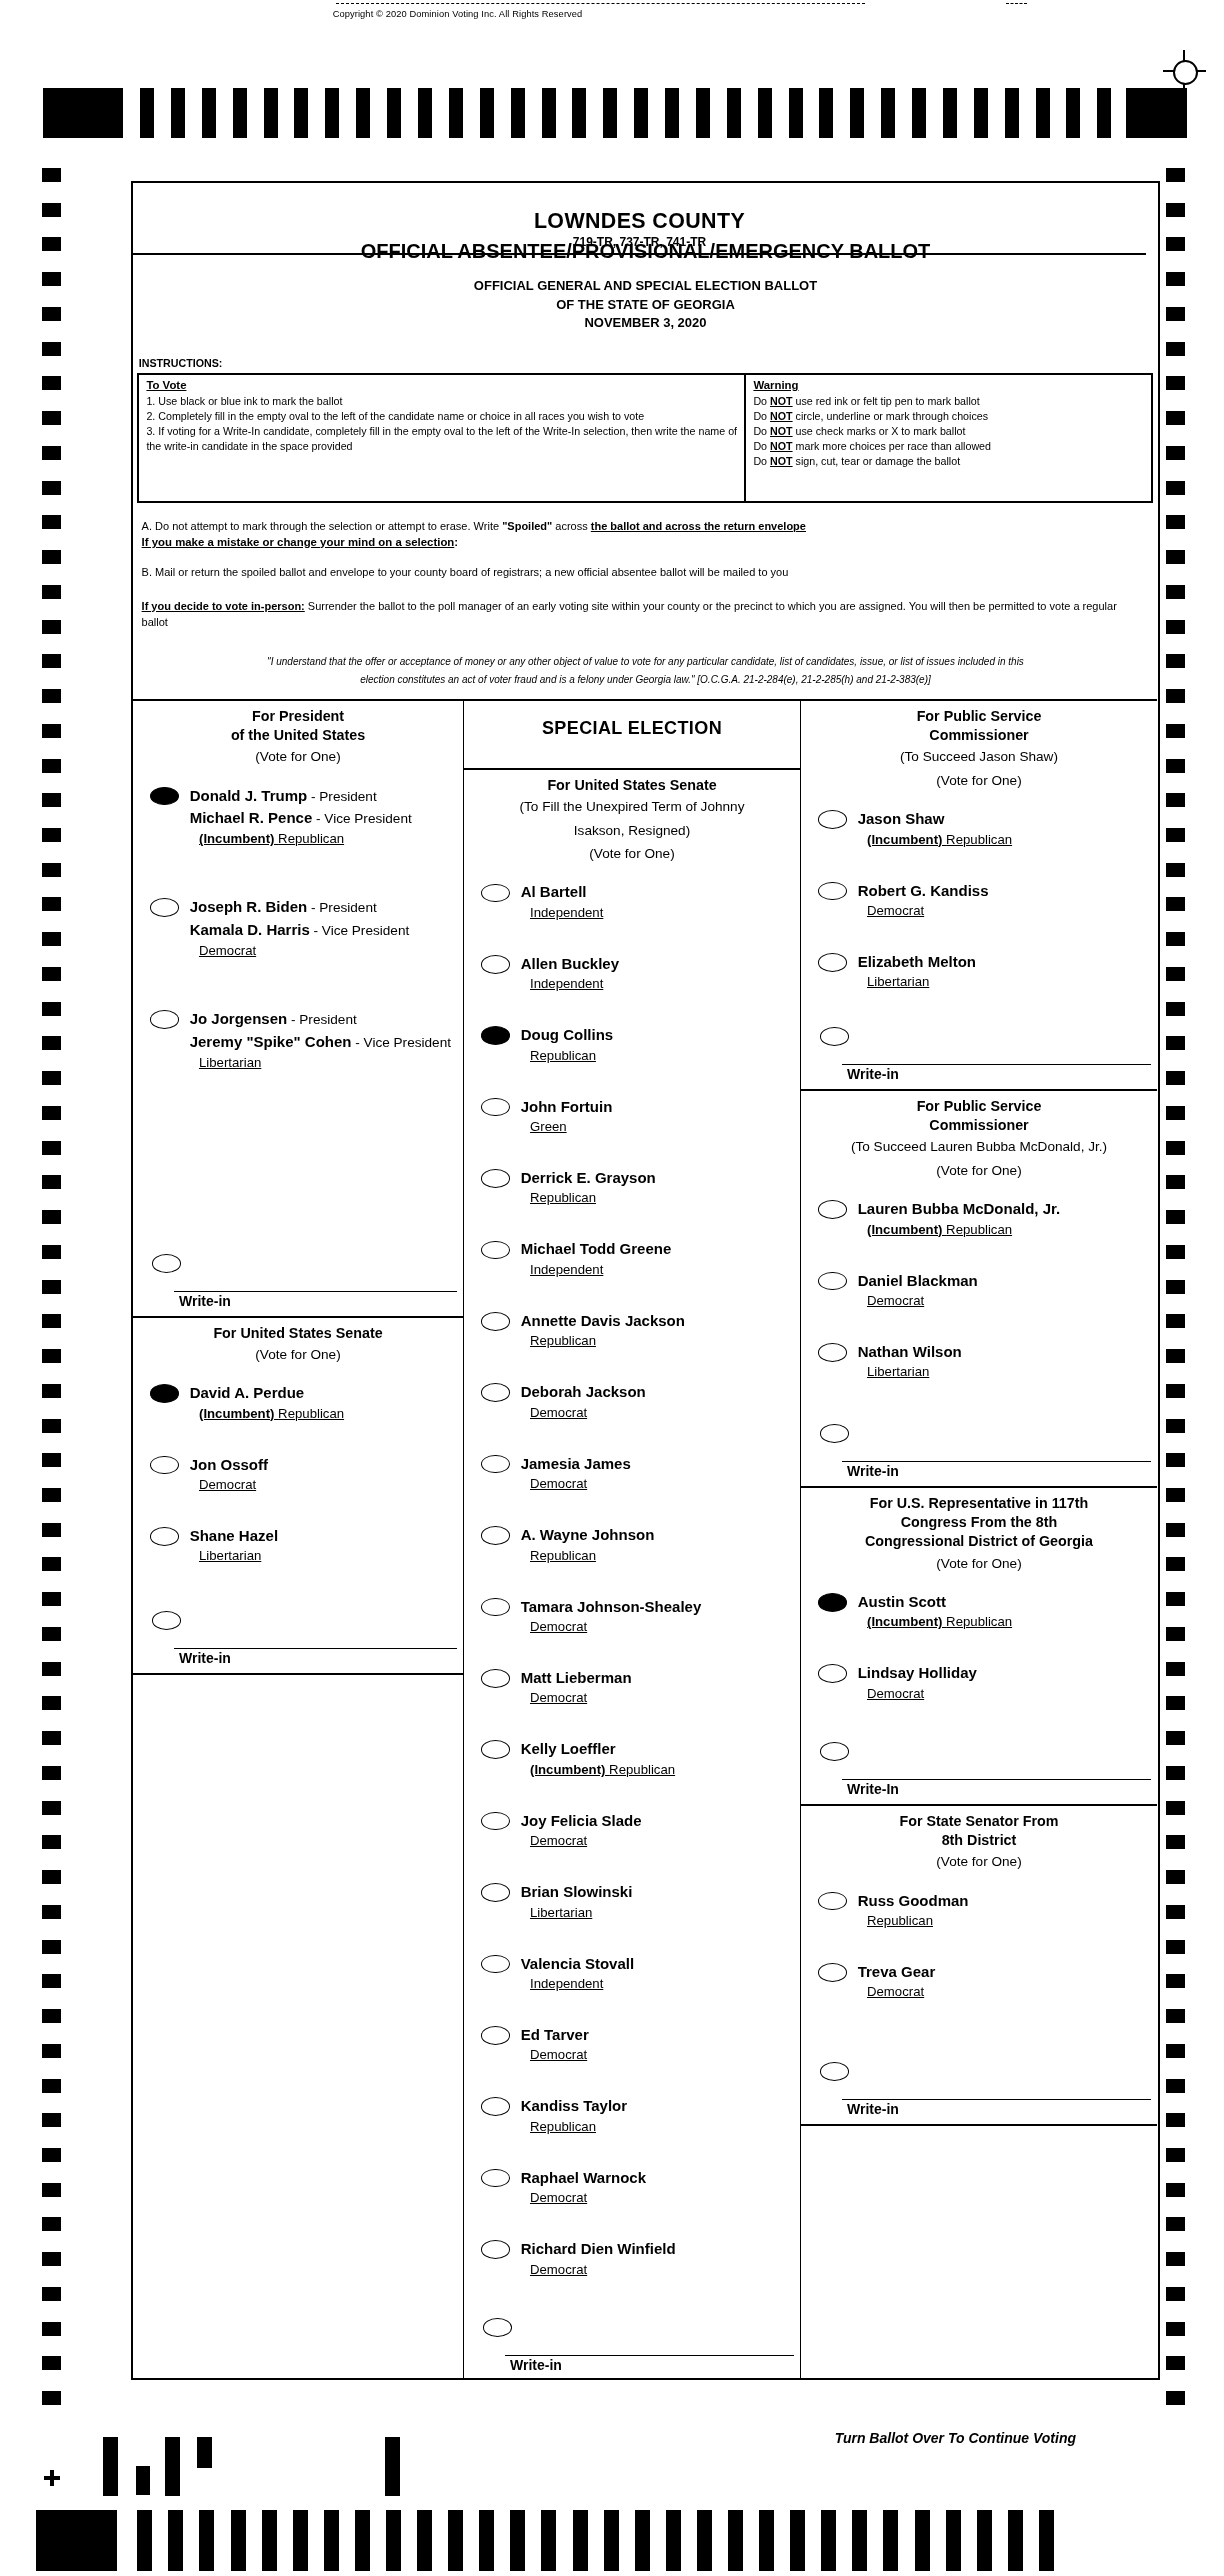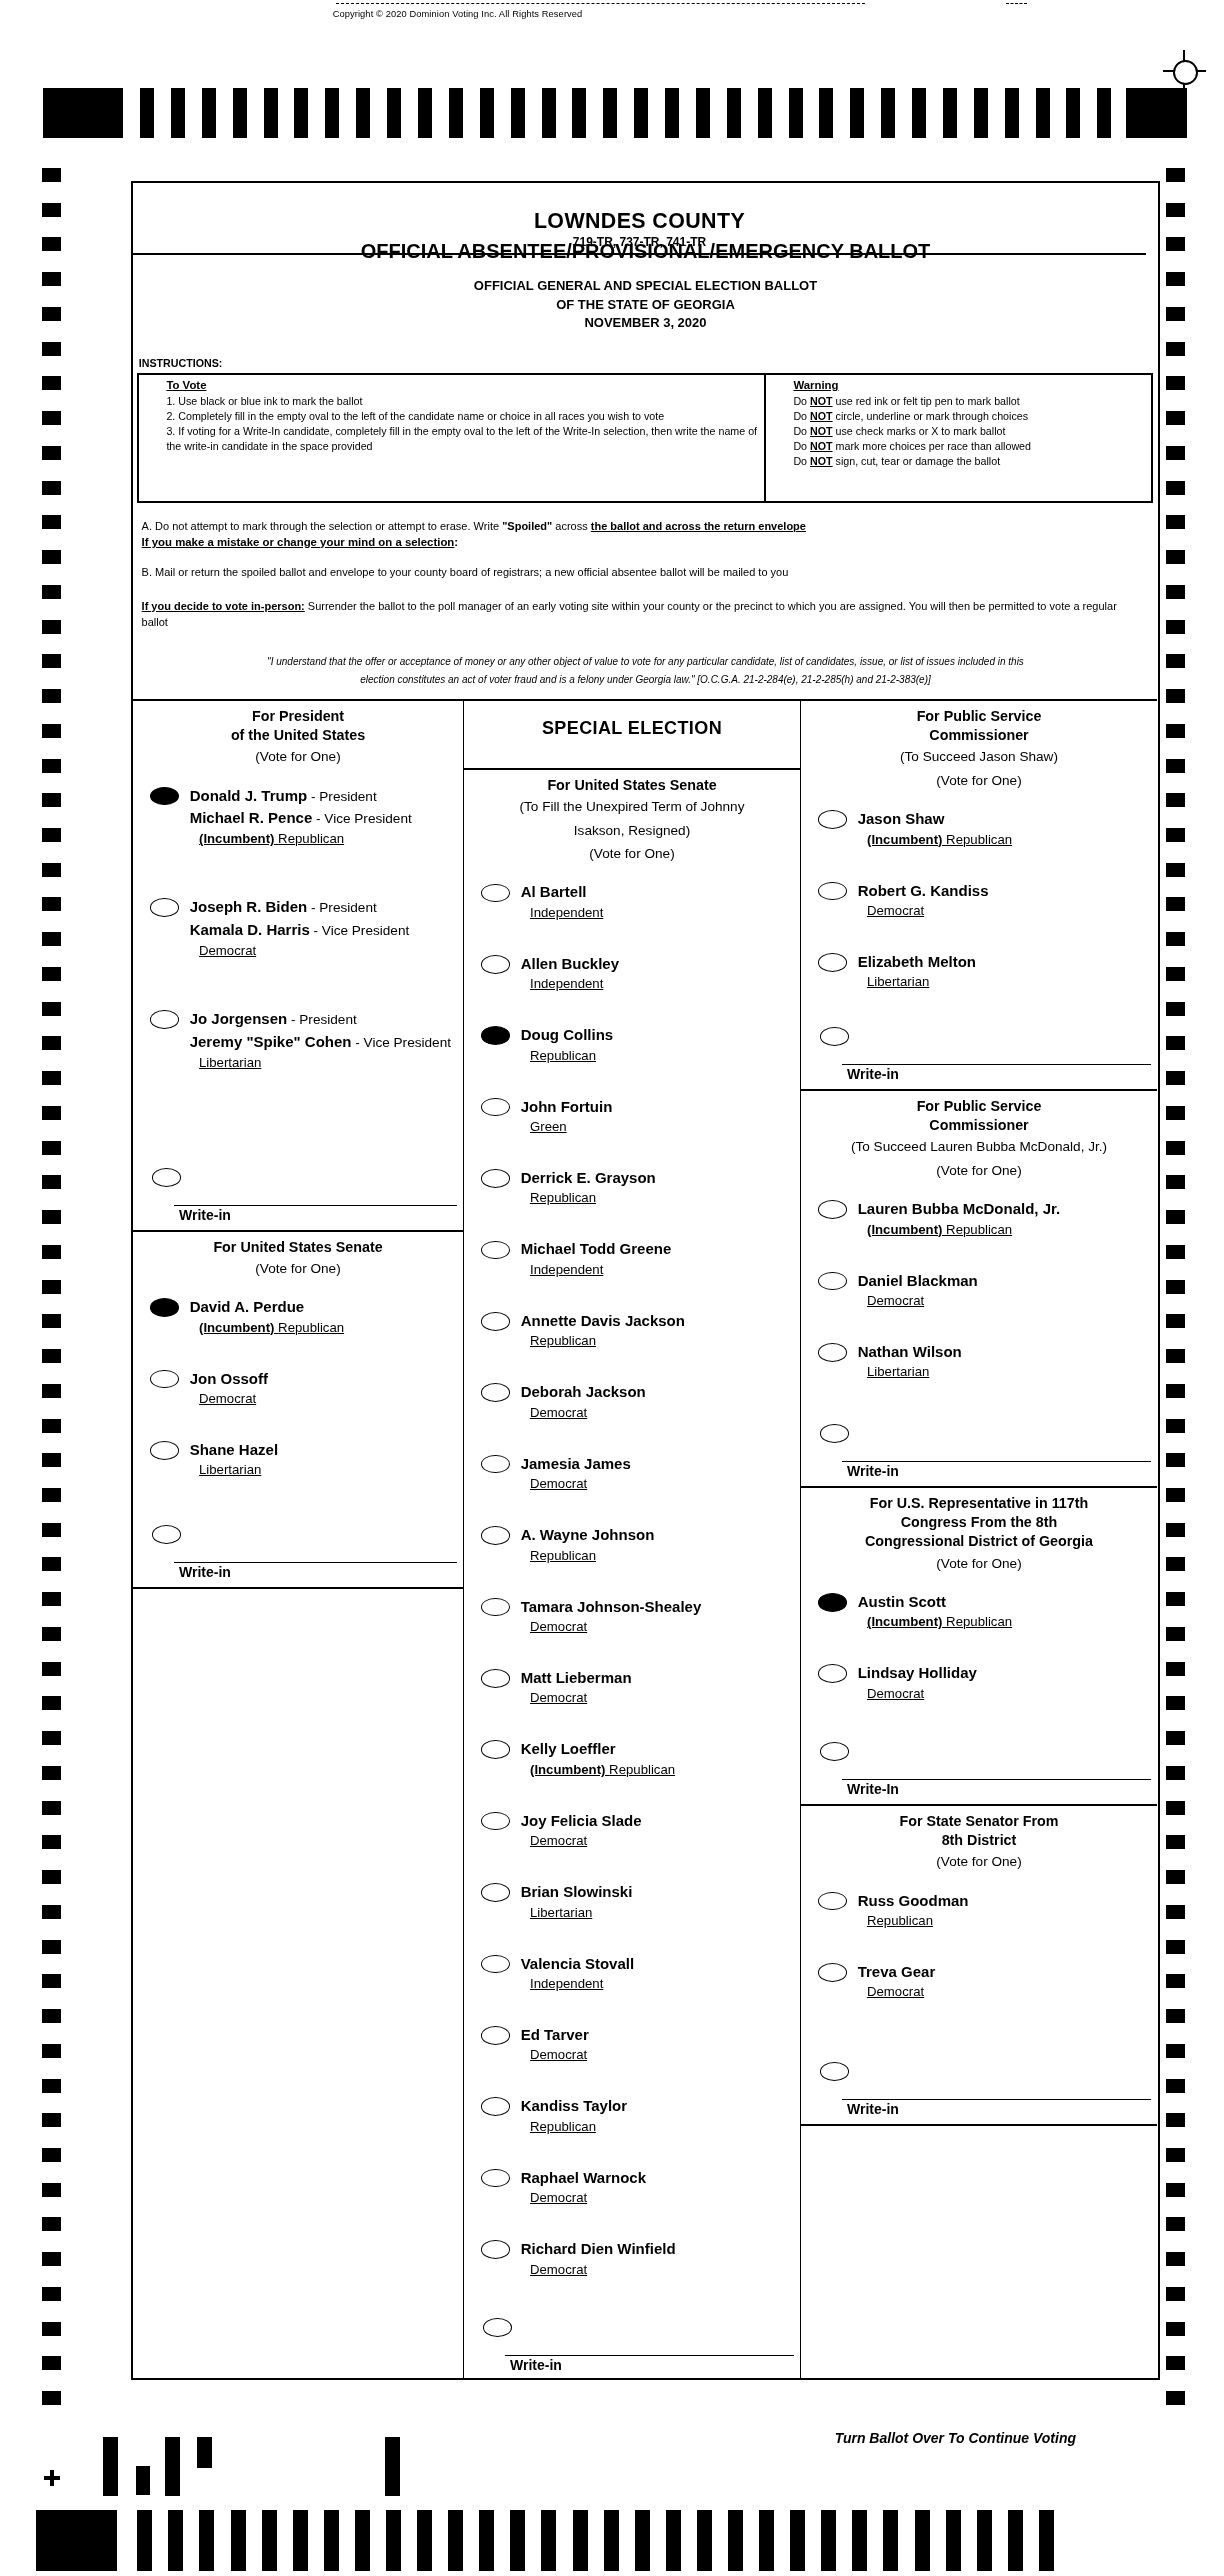--- a/index.html
+++ b/index.html
@@ -21,21 +21,21 @@
     text-align:center;padding-top:19px;margin-top:7px;}
   #county-name{font-size:21.4px;font-weight:bold;letter-spacing:0.4px;}
   #ballot-codes{font-size:12px;font-weight:bold;margin-top:1.4px;}
   #ballot-title{position:absolute;top:57px;left:0;right:0;text-align:center;
     font-size:20px;font-weight:bold;}
   #ballot-subtitle{position:absolute;top:94px;left:0;right:0;text-align:center;
     font-size:13px;font-weight:bold;line-height:18.6px;}
   #instructions-label{position:absolute;top:174px;left:5.7px;font-size:10.7px;font-weight:bold;}
   #instr-box{position:absolute;top:190px;left:4.3px;width:1016px;height:130px;
     border:2.1px solid #000;box-sizing:border-box;display:flex;}
-  .instr-col{padding:2.9px 7.1px 0 7.1px;font-size:10.7px;line-height:15px;box-sizing:border-box;margin-left:20px;}
+  .instr-col{padding:2.9px 7.1px 0 7.1px;font-size:10.7px;line-height:15px;box-sizing:border-box;}
   #instr-left{width:607px;border-right:2.1px solid #000;}
   #instr-right{flex:1;}
   .instr-title{font-weight:bold;text-decoration:underline;font-size:11.4px;margin-bottom:1.4px;}
   .instr-item{margin:0;}
   #mistake{position:absolute;top:336px;left:8.6px;width:979px;font-size:11px;line-height:15.7px;}
   #mistake-heading{font-size:11.4px;margin-bottom:14.3px;}
   #mistake-inperson{margin-top:18.6px;}
   #fraud{position:absolute;top:470px;left:0;right:0;text-align:center;
     font-size:10px;line-height:18px;font-style:italic;}
   
@@ -338,21 +338,21 @@
       <div id="mistake-inperson"><span style="font-weight: bold; text-decoration: underline;">If you decide to vote in-person:</span><span>  Surrender the ballot to the poll manager of an early voting site within your county or the precinct to which you are assigned.  You will then be permitted to vote a regular ballot</span></div>
     </div>
 
     <div id="fraud">
       <div>"I understand that the offer or acceptance of money or any other object of value to vote for any particular candidate, list of candidates, issue, or list of issues included in this</div>
       <div>election constitutes an act of voter fraud and is a felony under Georgia law." [O.C.G.A. 21-2-284(e), 21-2-285(h) and 21-2-383(e)]</div>
     </div>
 
     <div id="columns">
         <div class="col col-left">
-          <section class="race" style="height: 531px;">
+          <section class="race" style="height: 617px;">
             <div class="race-title">
               <div class="tb">For President</div>
               <div class="tb">of the United States</div>
               <div class="tn">(Vote for One)</div>
             </div>
             <div class="candidate multi">
               <span class="oval filled"></span>
               <div class="ctext">
                 <div class="cname"><span class="nm">Donald J. Trump</span><span class="role"> - President</span></div>
                 <div class="cname"><span class="nm">Michael R. Pence</span><span class="role"> - Vice President</span></div>

